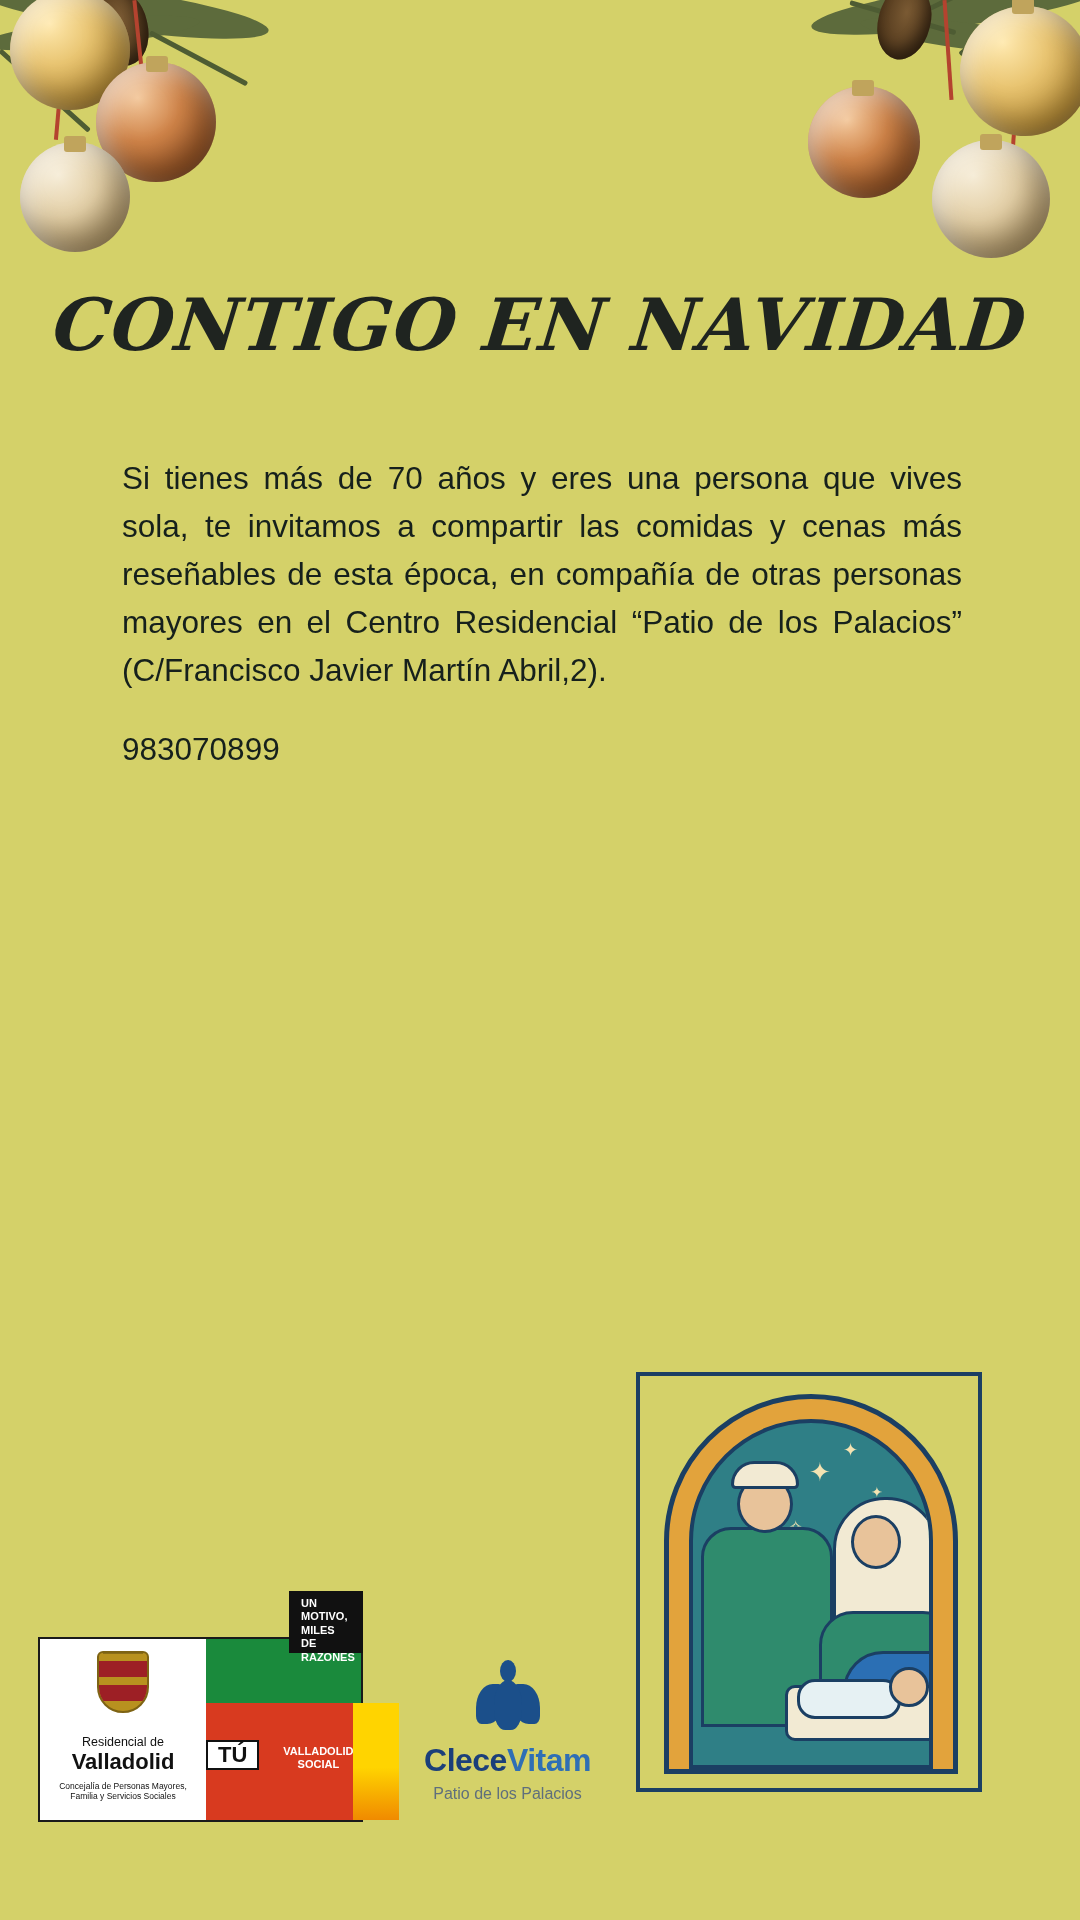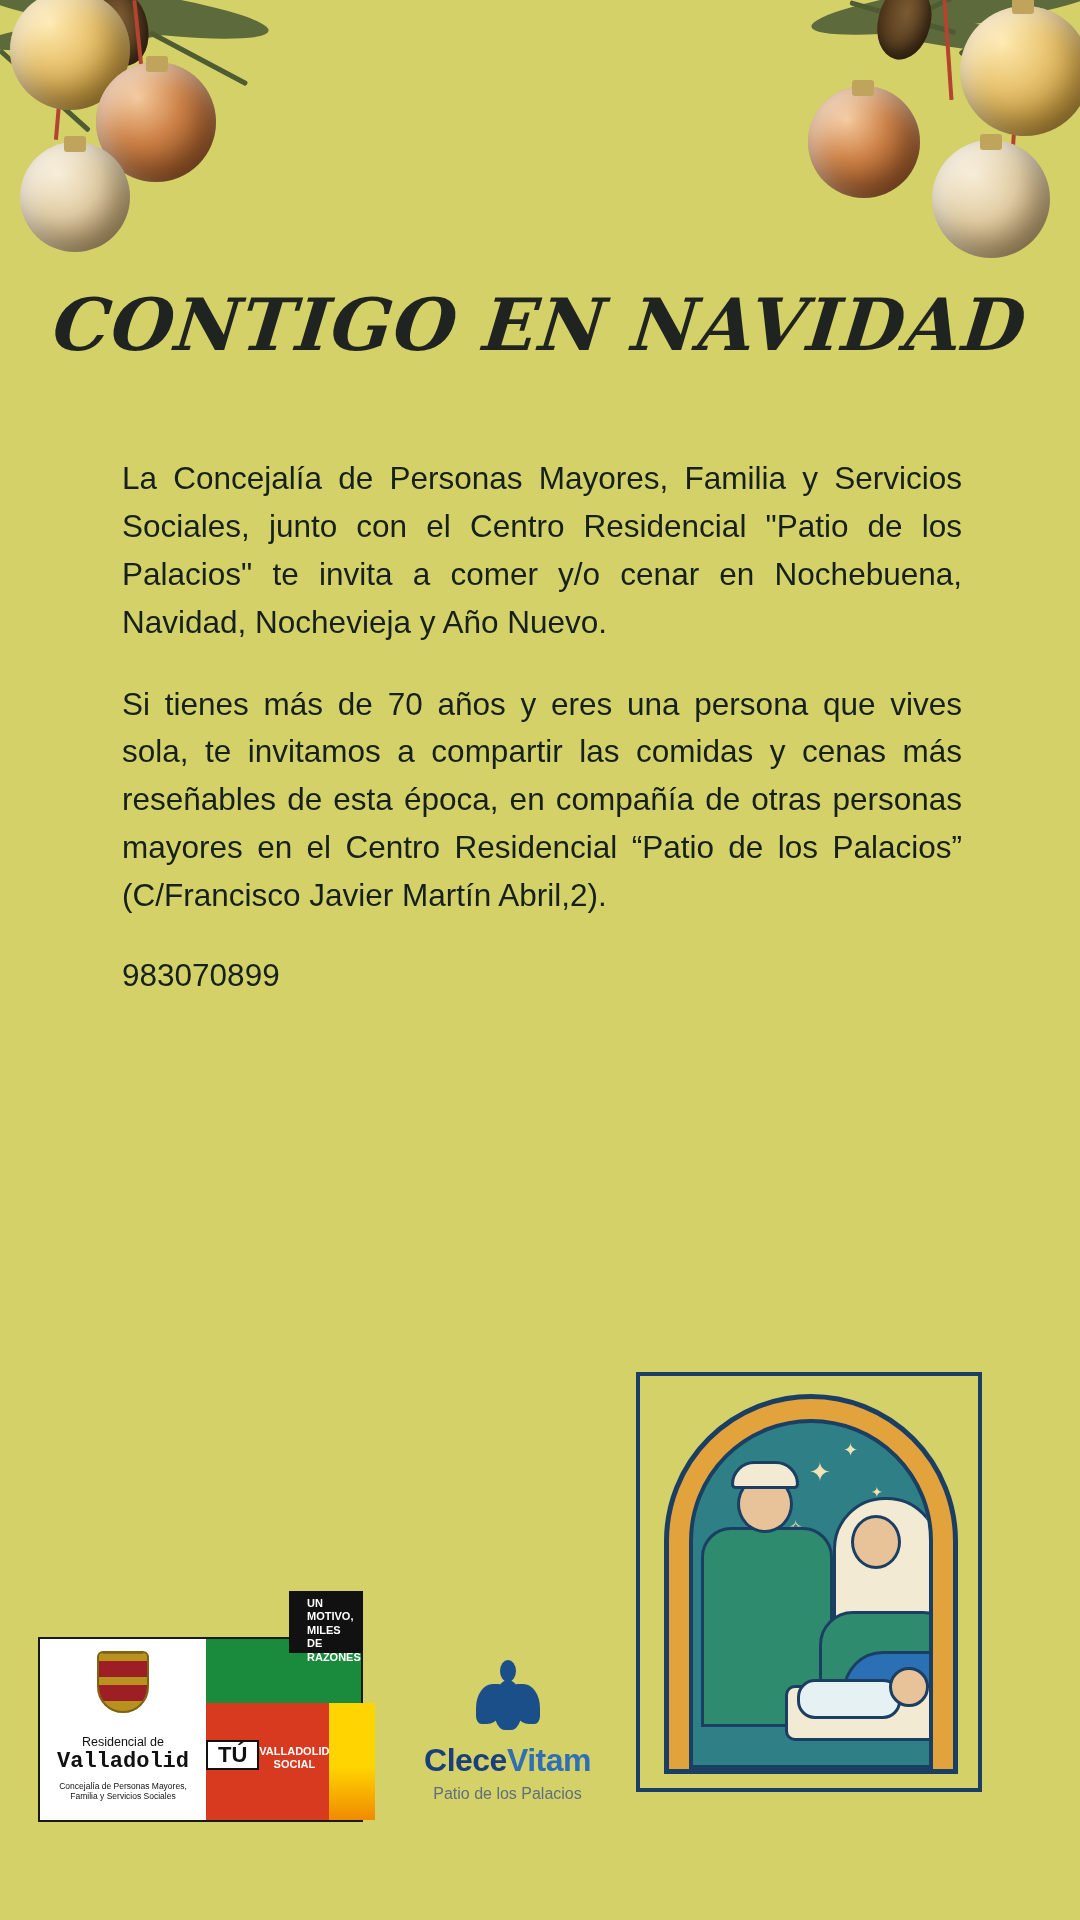--- a/index.html
+++ b/index.html
@@ -243,21 +243,21 @@
     width: 40px; height: 10px; background: #d8b13a;
     border: 1px solid #8a6d18;
     box-sizing: border-box;
   }
   .lv-name {
     margin-top: 22px;
     text-align: center;
     line-height: 1.15;
   }
   .lv-name .small { font-size: 12.5px; color: #111; }
-  .lv-name .big { font-size: 22px; font-weight: bold; color: #111; font-family: Liberation Mono, monospace; }
+  .lv-name .big { font-size: 22px; font-weight: bold; color: #111; }
   .lv-sub {
     margin-top: 6px;
     text-align: center;
     font-size: 8.5px;
     line-height: 1.25;
     color: #111;
     padding: 0 8px;
   }
   .lv-right {
     width: 155px;
@@ -282,37 +282,38 @@
     padding: 0 10px;
     color: #111;
     margin-bottom: 6px;
   }
   .lv-red-text {
     color: #ffffff;
     font-size: 11px;
     font-weight: bold;
     text-align: center;
     line-height: 1.15;
+    margin-left: 24px;
   }
   .lv-yellow {
     flex: 0 0 46px;
     background: linear-gradient(180deg,#ffd400 0%, #ffd400 55%, #f08a00 100%);
   }
   .lv-badge {
     position: absolute;
     right: -2px;
     top: -48px;
     width: 74px;
     height: 62px;
     background: #111;
     color: #fff;
     font-size: 11px;
     font-weight: bold;
     line-height: 1.22;
-    padding: 6px 18px;
+    padding: 6px 12px;
     box-sizing: border-box;
   }
 
   .logo-clece {
     position: absolute;
     left: 400px;
     top: 1660px;
     width: 215px;
     text-align: center;
     color: #1b3f7a;
@@ -381,21 +382,20 @@
     <div class="bauble gold" style="right:-10px; top:6px; width:130px; height:130px;"></div>
     <div class="cap" style="right:46px; top:-2px;"></div>
 
     <div class="bauble pale" style="right:30px; top:140px; width:118px; height:118px;"></div>
     <div class="cap" style="right:78px; top:134px;"></div>
   </div>
 
   <div class="headline">CONTIGO EN NAVIDAD</div>
 
   <div class="copy">
-    <p>La Concejalía de Personas Mayores, Familia y Servicios Sociales, junto con el Centro Residencial "Patio de los Palacios" te invita a comer y/o cenar en Nochebuena, Navidad, Nochevieja y Año Nuevo.</p>
     <p class="spacer-lg">Si tienes más de 70 años y eres una persona que vives sola, te invitamos a compartir las comidas y cenas más reseñables de esta época, en compañía de otras personas mayores en el Centro Residencial “Patio de los Palacios” (C/Francisco Javier Martín Abril,2).</p>
     <p class="no-justify" style="margin-top:4px; margin-bottom:56px;">
         <span class="phone">983070899</span>
       </p>
   </div>
 
   <div class="nativity">
     <div class="arch">
       <div class="arch-inner">
         <span class="star" style="left:116px; top:36px;">✦</span>

